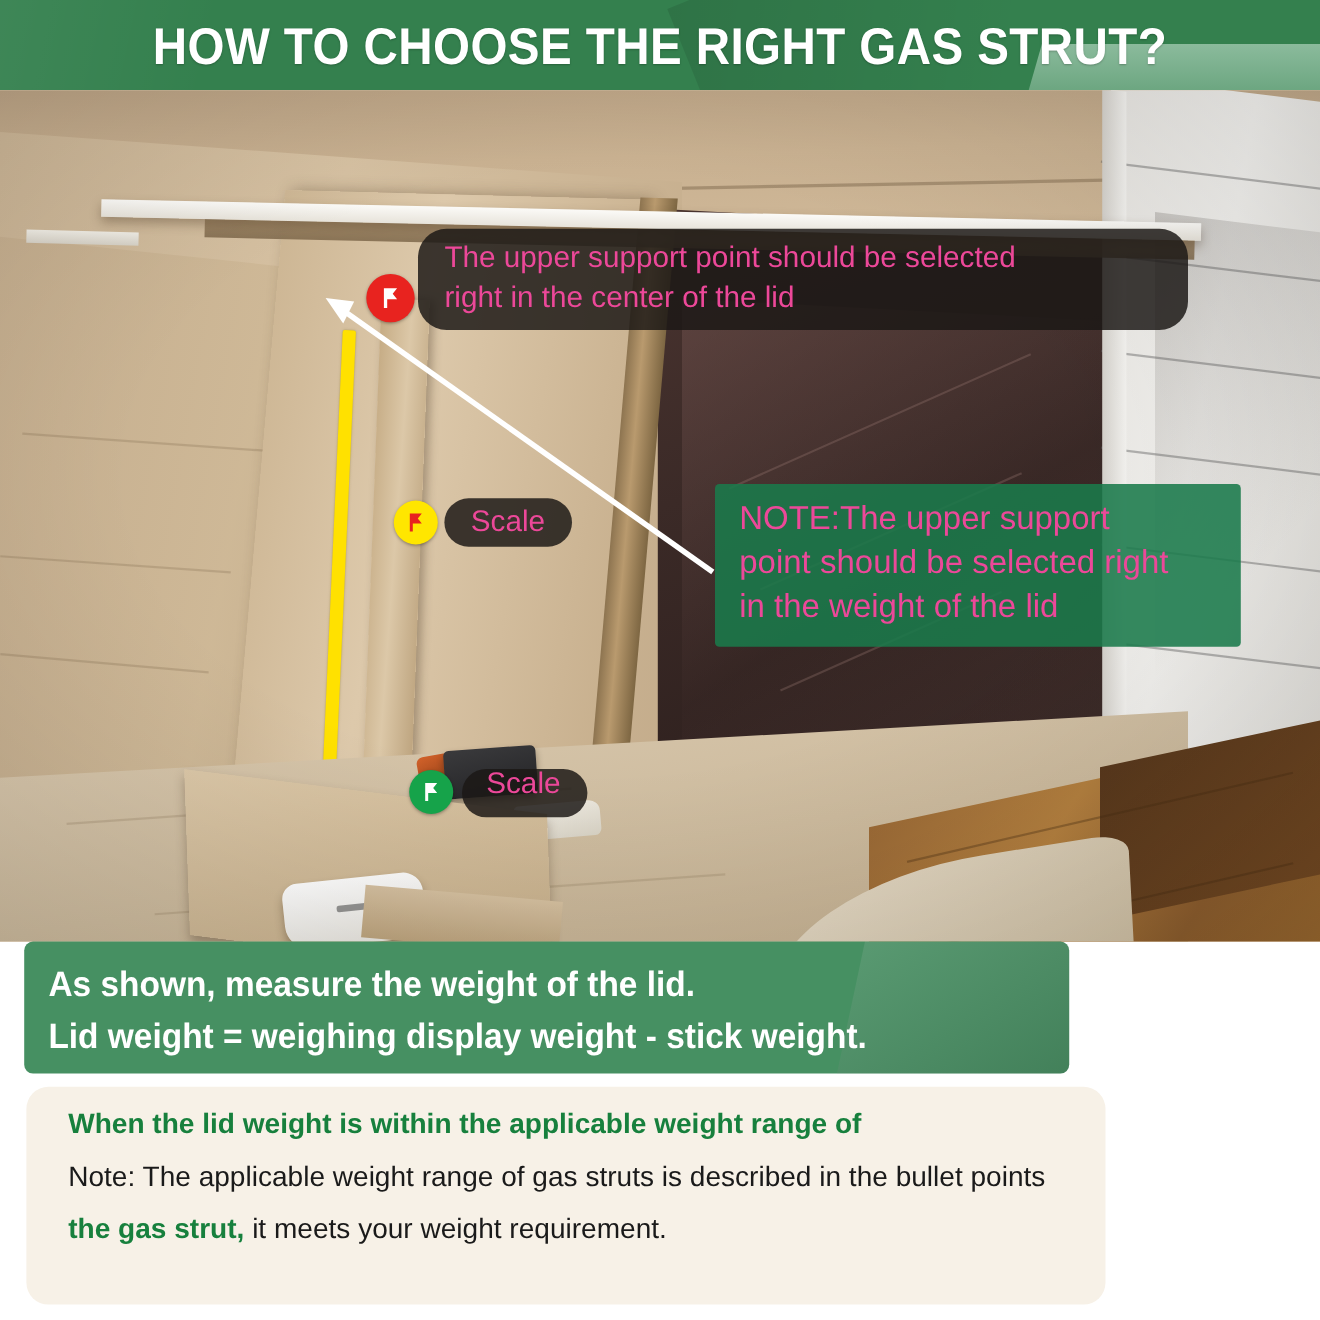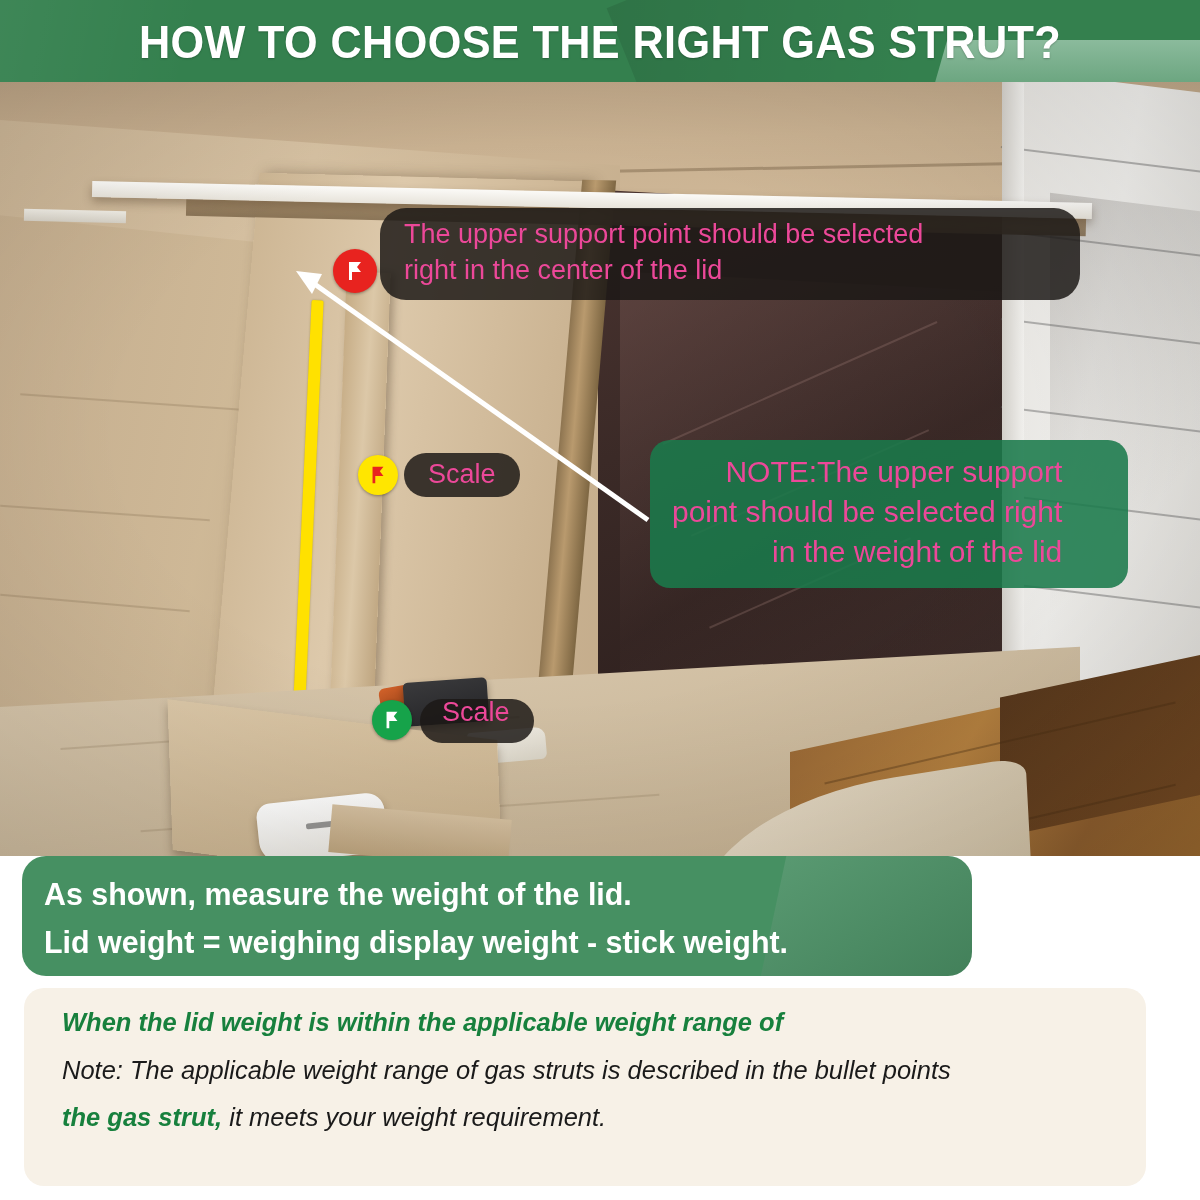--- a/index.html
+++ b/index.html
@@ -282,65 +282,63 @@
   #label-scale{
     left:420px; top:699px; height:44px;
     padding:0 24px 18px 22px;
     font-size:27px;
     border-radius:22px;
   }
   #note-green{
     left:650px; top:440px; width:478px; height:148px;
     padding:4px 18px 8px 22px;
     font-size:30px; line-height:1.33;
-    border-radius:20px;
+    border-radius:4px;
     align-items:flex-start;
     padding-top:12px;
-    text-align:right;
   }
   .tip-text{ display:block; }
 
   #marker-upper{ left:333px; top:249px; width:44px; height:44px; background:#e8231f; }
   #marker-stick{ left:358px; top:455px; width:40px; height:40px; background:#ffe600; }
   #marker-scale{ left:372px; top:700px; width:40px; height:40px; background:#16a34a; }
 
   .arrow-svg{ position:absolute; left:0; top:82px; width:1200px; height:774px; z-index:17; pointer-events:none; }
 
   
   .measure-banner{
     position:absolute; left:22px; top:856px; width:950px; height:120px;
     background:rgba(56,136,86,.93);
-    border-radius:24px;
+    border-radius:8px;
     overflow:hidden;
     z-index:30;
   }
   .mb-sheen{
     position:absolute; right:-40px; top:-30px; width:240px; height:220px;
     background:linear-gradient(135deg, rgba(255,255,255,.12), rgba(0,0,0,.18));
     transform:rotate(12deg);
   }
   .measure-line{
     position:relative;
     color:#fff; font-weight:bold; font-size:32px;
     transform:scaleX(0.95);
     transform-origin:left center;
     white-space:nowrap;
   }
   #measure-l1{ margin:20px 0 0 22px; }
   #measure-l2{ margin:11px 0 0 22px; }
 
   
   .info-card{
-    position:absolute; left:24px; top:988px; width:1122px; height:198px;
+    position:absolute; left:24px; top:988px; width:981px; height:198px;
     background:#f7f1e7;
     border-radius:20px;
     z-index:30;
     padding:16px 0 0 38px;
     overflow:hidden;
-    font-style:italic;
   }
   .info-line{ white-space:nowrap; font-size:25.5px; line-height:1; }
   #info-l1{ color:#17803d; font-weight:bold; margin-top:6px; }
   #info-l2{ margin-top:22px; }
   #info-l2 .g{ color:#17803d; font-weight:bold; }
   #info-l2 .k{ color:#1a1a1a; }
   #info-l3{ color:#1a1a1a; margin-top:22px; }
   #info-l4{ color:#17803d; font-weight:bold; margin-top:21px; }
 </style>
 </head>

